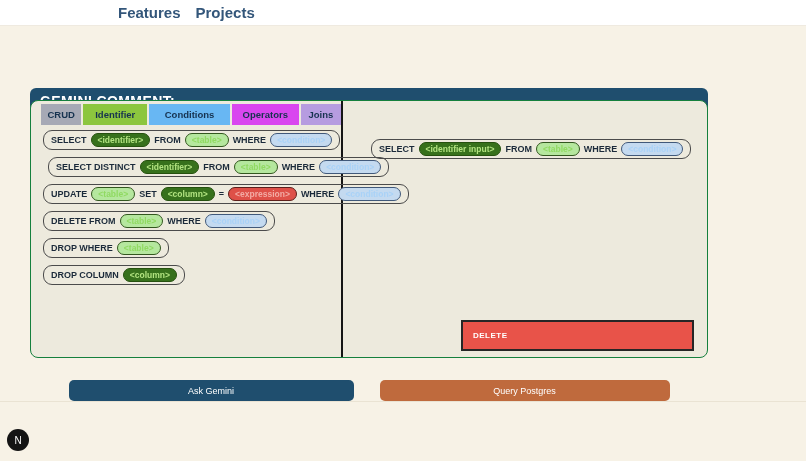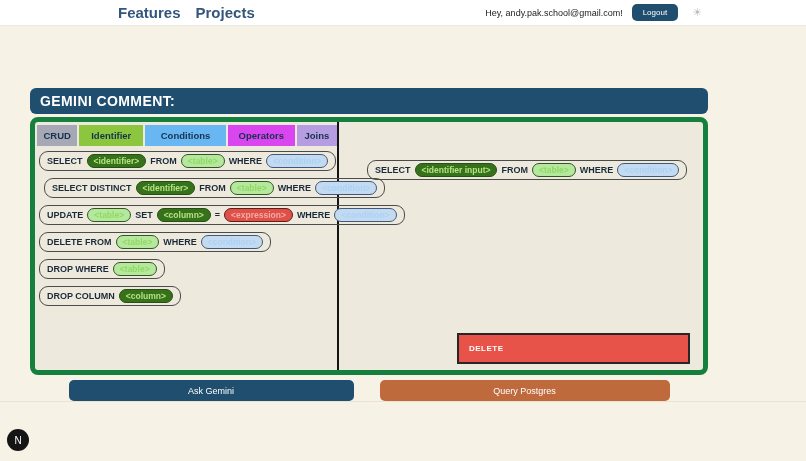--- a/index.html
+++ b/index.html
@@ -32,23 +32,23 @@
   
   .gemini-bar {
     position:absolute; left:30px; top:88px; width:678px; height:26px;
     background:#1f4e6e; border-radius:6px;
     display:flex; align-items:center; padding-left:10px;
     color:#ffffff; font-size:14px; font-weight:bold; letter-spacing:.4px;
   }
 
   
   .builder {
-    position:absolute; left:30px; top:117px; width:678px; height:258px;
-    background:#edeadd; border:5px solid #15803d; border-radius:8px;
-    display:flex; overflow:hidden;
+    position:absolute; left:30px; top:100px; width:678px; height:258px;
+    background:#edeadd; border:1px solid #15803d; border-radius:8px;
+    display:flex; overflow:hidden;padding-left:8px;
   }
   .toolbox { width:302px; padding:3px 0 0 2px; position:relative; }
   .tabs { display:flex; gap:2px; height:21px; margin-bottom:5px; }
   .tab {
     display:flex; align-items:center; justify-content:center;
     font-size:9.5px; font-weight:bold; color:#16324f; cursor:pointer;
   }
   .tab:nth-child(1){ width:41px; }
   .tab:nth-child(2){ width:65px; }
   .tab:nth-child(3){ width:82px; }
@@ -110,25 +110,20 @@
     color:#fff; font-size:10px; cursor:pointer;
   }
 </style>
 </head>
 <body>
 
 <div class="nav">
   <div class="nav-links">
     <a class="nav-link">Features</a>
     <a class="nav-link">Projects</a>
-  </div>
-  <div class="nav-right">
-    <span class="greeting">Hey, andy.pak.school@gmail.com!</span>
-    <button class="logout-btn">Logout</button>
-    <span class="theme-icon">☀</span>
   </div>
 </div>
 
 <div class="gemini-bar">
   <span>GEMINI COMMENT:</span>
 </div>
 
 <div class="builder">
   <div class="toolbox">
     <div class="tabs">

